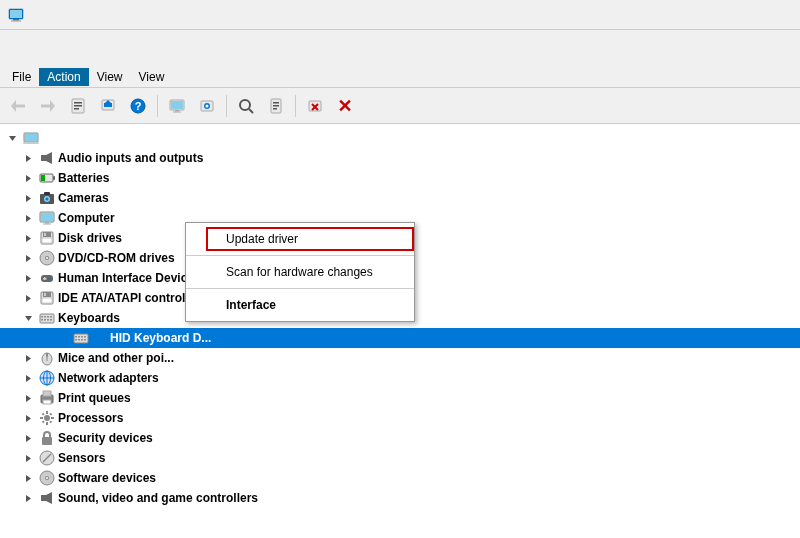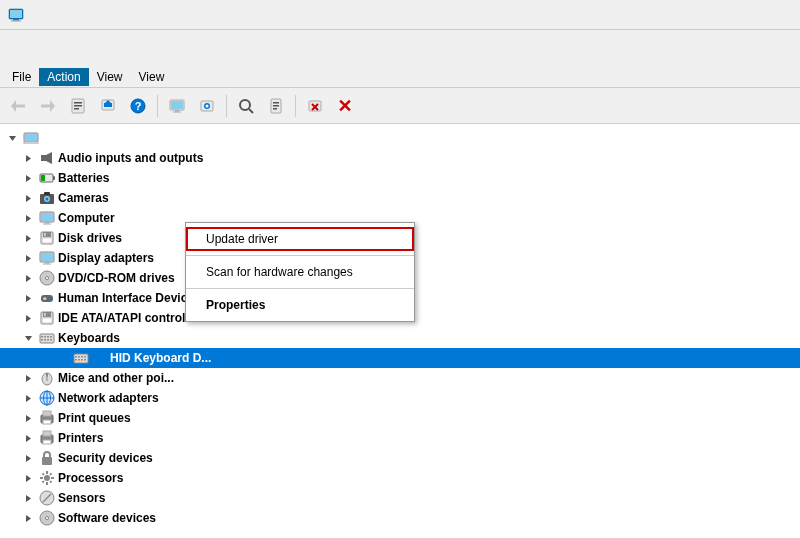--- a/index.html
+++ b/index.html
@@ -152,20 +152,21 @@
       box-shadow: 2px 2px 5px rgba(0,0,0,0.3);
       z-index: 100;
       width: 230px;
       padding: 4px 0;
     }
     .ctx-item {
       padding: 5px 20px;
       font-size: 12px;
       cursor: pointer;
       color: #000;
+      margin-left: 20px;
     }
     .ctx-item.bold { font-weight: bold; }
     .ctx-item.highlighted {
       border: 2px solid #cc0000;
       font-weight: normal;
       padding: 3px 18px;
     }
     .ctx-separator {
       height: 1px;
       background: #ccc;
@@ -363,36 +364,20 @@
         </div>
         <div class="tree-icon">
           <svg width="16" height="16" viewBox="0 0 16 16">
             <rect x="2" y="2" width="12" height="12" rx="1" fill="#ddd" stroke="#888"></rect>
             <rect x="4" y="2" width="8" height="5" fill="#888"></rect>
             <rect x="5" y="3" width="2" height="3" fill="#ccc"></rect>
             <rect x="3" y="8" width="10" height="5" fill="#fff" stroke="#ccc"></rect>
           </svg>
         </div>
         <span class="tree-label">Disk drives</span>
-      </div>
-      <div class="tree-item indent-1">
-        <div class="tree-expand">
-          <svg width="9" height="9" viewBox="0 0 9 9">
-            <polygon points="2,1 7,4.5 2,8" fill="#555"></polygon>
-          </svg>
-        </div>
-        <div class="tree-icon">
-          <svg width="16" height="16" viewBox="0 0 16 16">
-            <rect x="1" y="2" width="14" height="10" rx="1" fill="#ddd" stroke="#888"></rect>
-            <rect x="2" y="3" width="12" height="8" fill="#87ceeb"></rect>
-            <rect x="6" y="12" width="4" height="1.5" fill="#aaa"></rect>
-            <rect x="4" y="13.5" width="8" height="1" fill="#aaa"></rect>
-          </svg>
-        </div>
-        <span class="tree-label">Display adapters</span>
       </div>
       <div class="tree-item indent-1">
         <div class="tree-expand">
           <svg width="9" height="9" viewBox="0 0 9 9">
             <polygon points="2,1 7,4.5 2,8" fill="#555"></polygon>
           </svg>
         </div>
         <div class="tree-icon">
           <svg width="16" height="16" viewBox="0 0 16 16">
             <circle cx="8" cy="8" r="7" fill="#ccc" stroke="#888"></circle>
@@ -519,49 +504,20 @@
         <span class="tree-label">Print queues</span>
       </div>
       <div class="tree-item indent-1">
         <div class="tree-expand">
           <svg width="9" height="9" viewBox="0 0 9 9">
             <polygon points="2,1 7,4.5 2,8" fill="#555"></polygon>
           </svg>
         </div>
         <div class="tree-icon">
           <svg width="16" height="16" viewBox="0 0 16 16">
-            <rect x="2" y="5" width="12" height="8" rx="1" fill="#888" stroke="#666"></rect>
-            <rect x="4" y="1" width="8" height="5" fill="#ccc" stroke="#aaa"></rect>
-            <rect x="4" y="10" width="8" height="4" fill="#fff" stroke="#aaa"></rect>
-          </svg>
-        </div>
-        <span class="tree-label">Printers</span>
-      </div>
-      <div class="tree-item indent-1">
-        <div class="tree-expand">
-          <svg width="9" height="9" viewBox="0 0 9 9">
-            <polygon points="2,1 7,4.5 2,8" fill="#555"></polygon>
-          </svg>
-        </div>
-        <div class="tree-icon">
-          <svg width="16" height="16" viewBox="0 0 16 16">
-            <rect x="3" y="7" width="10" height="8" rx="1" fill="#888"></rect>
-            <path d="M5 7V5a3 3 0 016 0v2" fill="none" stroke="#888" stroke-width="2"></path>
-          </svg>
-        </div>
-        <span class="tree-label">Security devices</span>
-      </div>
-      <div class="tree-item indent-1">
-        <div class="tree-expand">
-          <svg width="9" height="9" viewBox="0 0 9 9">
-            <polygon points="2,1 7,4.5 2,8" fill="#555"></polygon>
-          </svg>
-        </div>
-        <div class="tree-icon">
-          <svg width="16" height="16" viewBox="0 0 16 16">
             <circle cx="8" cy="8" r="3" fill="#888"></circle>
             <rect x="7" y="1" width="2" height="3" fill="#888"></rect>
             <rect x="7" y="12" width="2" height="3" fill="#888"></rect>
             <rect x="1" y="7" width="3" height="2" fill="#888"></rect>
             <rect x="12" y="7" width="3" height="2" fill="#888"></rect>
             <rect x="3.2" y="3.2" width="2" height="2" transform="rotate(45 4.2 4.2)" fill="#888"></rect>
             <rect x="10.8" y="3.2" width="2" height="2" transform="rotate(45 11.8 4.2)" fill="#888"></rect>
             <rect x="3.2" y="10.8" width="2" height="2" transform="rotate(45 4.2 11.8)" fill="#888"></rect>
             <rect x="10.8" y="10.8" width="2" height="2" transform="rotate(45 11.8 11.8)" fill="#888"></rect>
           </svg>
@@ -569,43 +525,71 @@
         <span class="tree-label">Processors</span>
       </div>
       <div class="tree-item indent-1">
         <div class="tree-expand">
           <svg width="9" height="9" viewBox="0 0 9 9">
             <polygon points="2,1 7,4.5 2,8" fill="#555"></polygon>
           </svg>
         </div>
         <div class="tree-icon">
           <svg width="16" height="16" viewBox="0 0 16 16">
+            <rect x="3" y="7" width="10" height="8" rx="1" fill="#888"></rect>
+            <path d="M5 7V5a3 3 0 016 0v2" fill="none" stroke="#888" stroke-width="2"></path>
+          </svg>
+        </div>
+        <span class="tree-label">Security devices</span>
+      </div>
+      <div class="tree-item indent-1">
+        <div class="tree-expand">
+          <svg width="9" height="9" viewBox="0 0 9 9">
+            <polygon points="2,1 7,4.5 2,8" fill="#555"></polygon>
+          </svg>
+        </div>
+        <div class="tree-icon">
+          <svg width="16" height="16" viewBox="0 0 16 16">
             <circle cx="8" cy="8" r="7" fill="#ddd" stroke="#888"></circle>
             <path d="M4 12 L8 8 L12 4" stroke="#888" stroke-width="1.5"></path>
           </svg>
         </div>
         <span class="tree-label">Sensors</span>
       </div>
       <div class="tree-item indent-1">
         <div class="tree-expand">
           <svg width="9" height="9" viewBox="0 0 9 9">
             <polygon points="2,1 7,4.5 2,8" fill="#555"></polygon>
           </svg>
         </div>
         <div class="tree-icon">
           <svg width="16" height="16" viewBox="0 0 16 16">
             <circle cx="8" cy="8" r="7" fill="#ccc" stroke="#888"></circle>
             <circle cx="8" cy="8" r="2" fill="#888"></circle>
             <circle cx="8" cy="8" r="1" fill="#fff"></circle>
           </svg>
         </div>
         <span class="tree-label">Software devices</span>
+      </div>
+      <div class="tree-item indent-1">
+        <div class="tree-expand">
+          <svg width="9" height="9" viewBox="0 0 9 9">
+            <polygon points="2,1 7,4.5 2,8" fill="#555"></polygon>
+          </svg>
+        </div>
+        <div class="tree-icon">
+          <svg width="16" height="16" viewBox="0 0 16 16">
+            <rect x="2" y="5" width="5" height="6" fill="#666"></rect>
+            <polygon points="7,5 13,2 13,14 7,11" fill="#666"></polygon>
+          </svg>
+        </div>
+        <span class="tree-label">Sound, video and game controllers</span>
       </div>
     </div>
 </div>
 
 <div class="context-menu" id="context-menu">
 <div class="ctx-item highlighted">Update driver</div>
     <div class="ctx-separator"></div>
     <div class="ctx-item">Scan for hardware changes</div>
     <div class="ctx-separator"></div>
-    <div class="ctx-item bold">Properties</div>
+    <div class="ctx-item bold">Interface</div>
   </div>
 
 </body></html>

